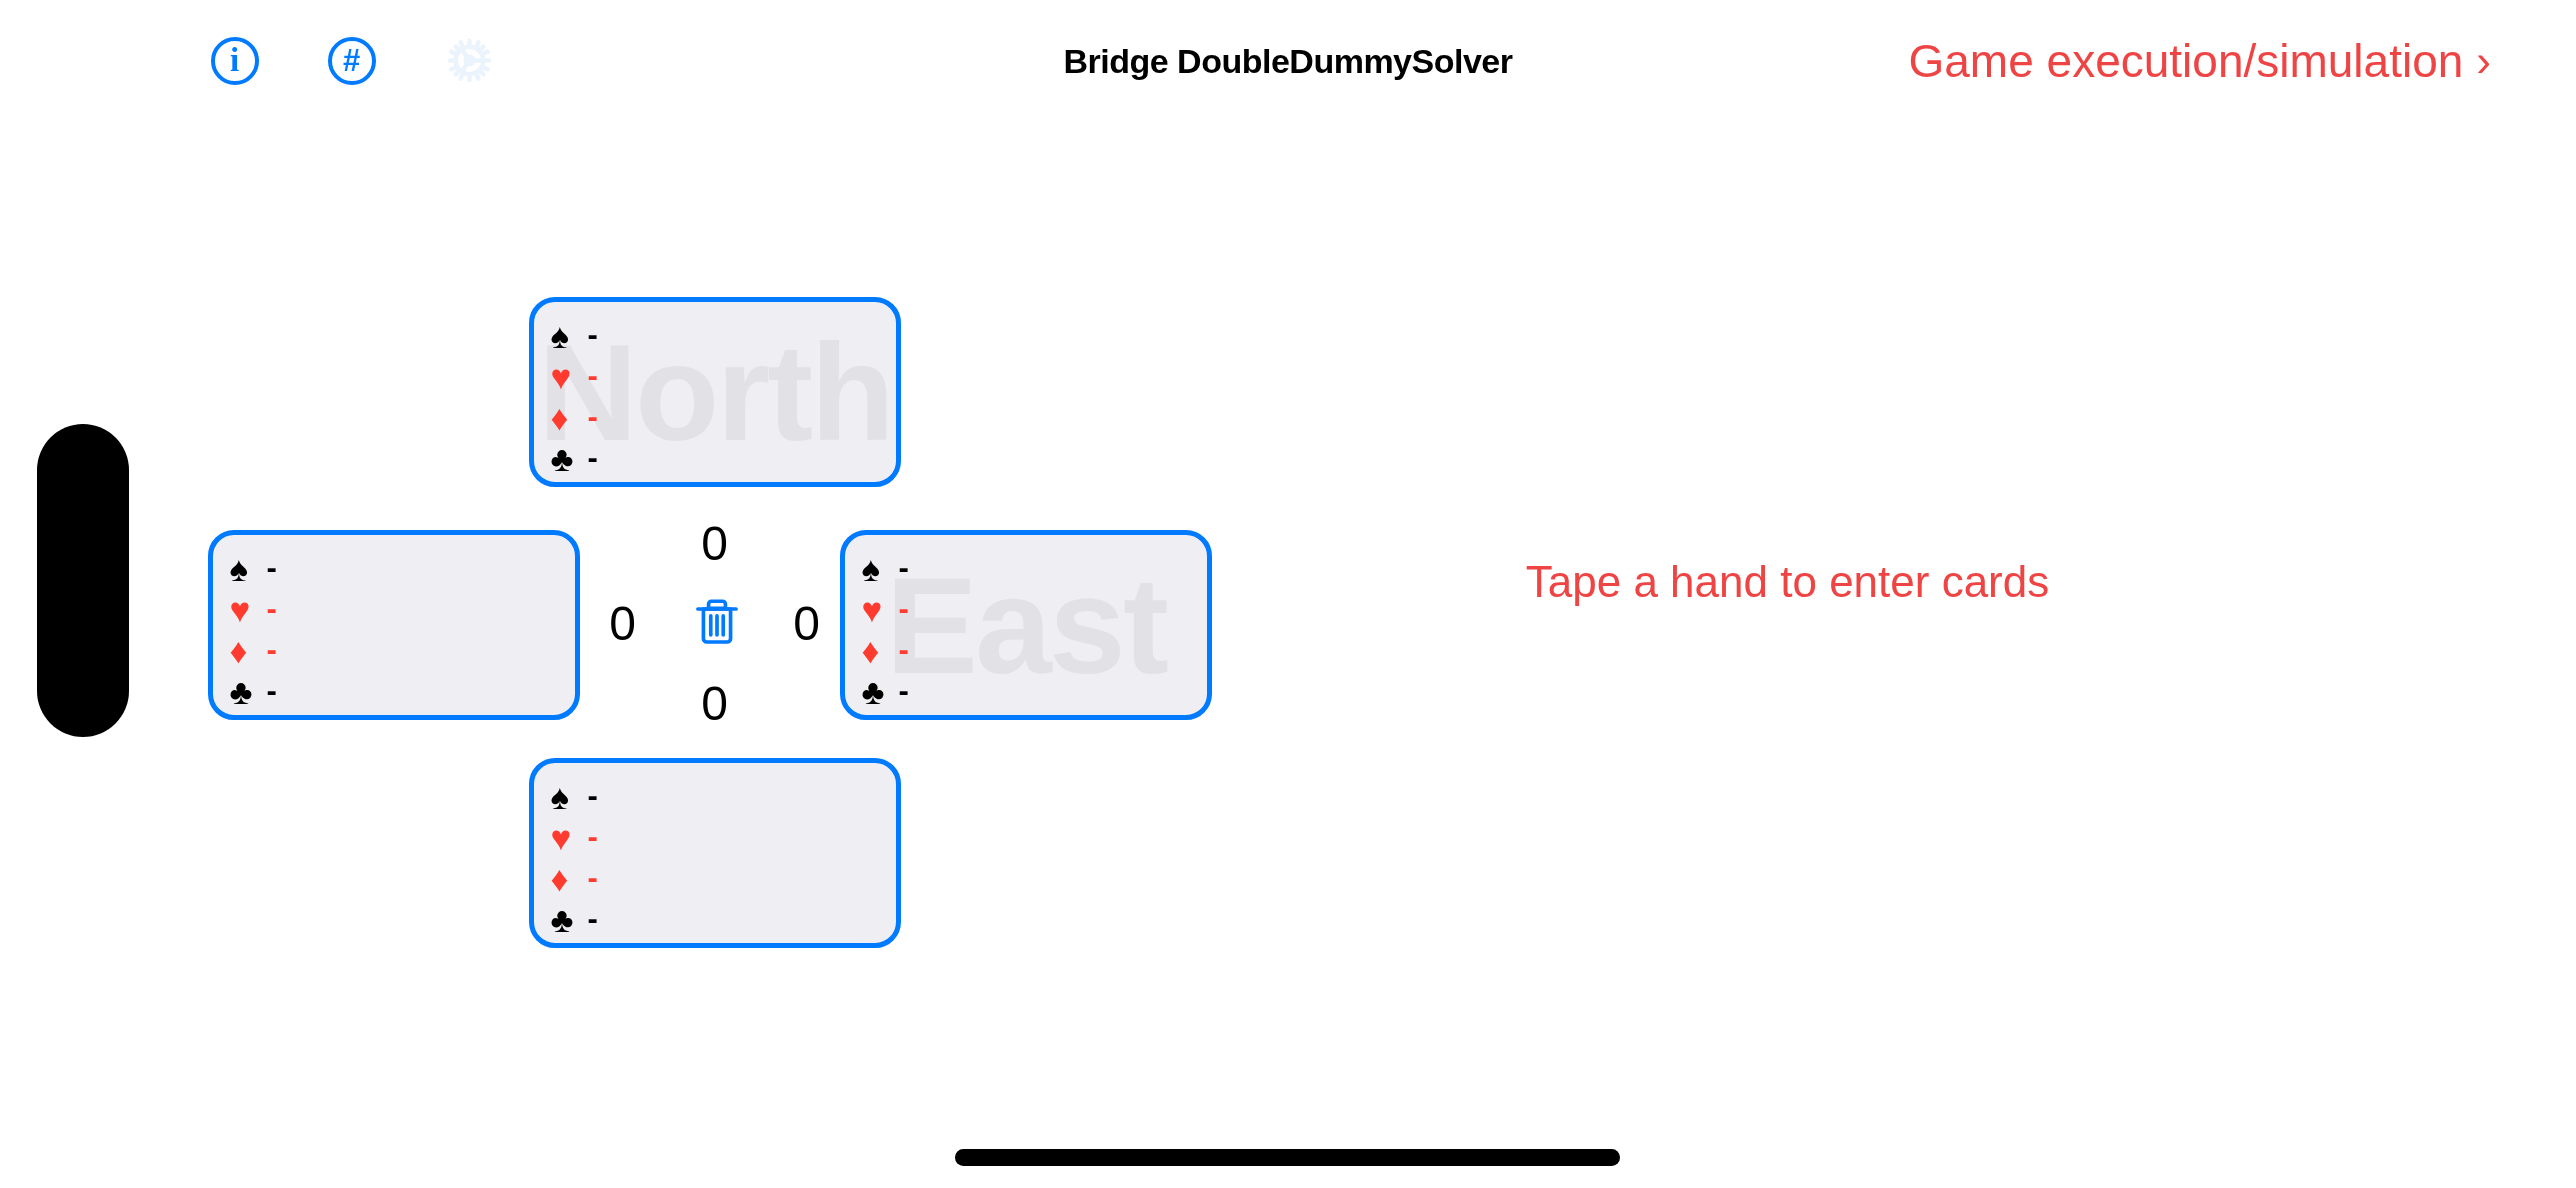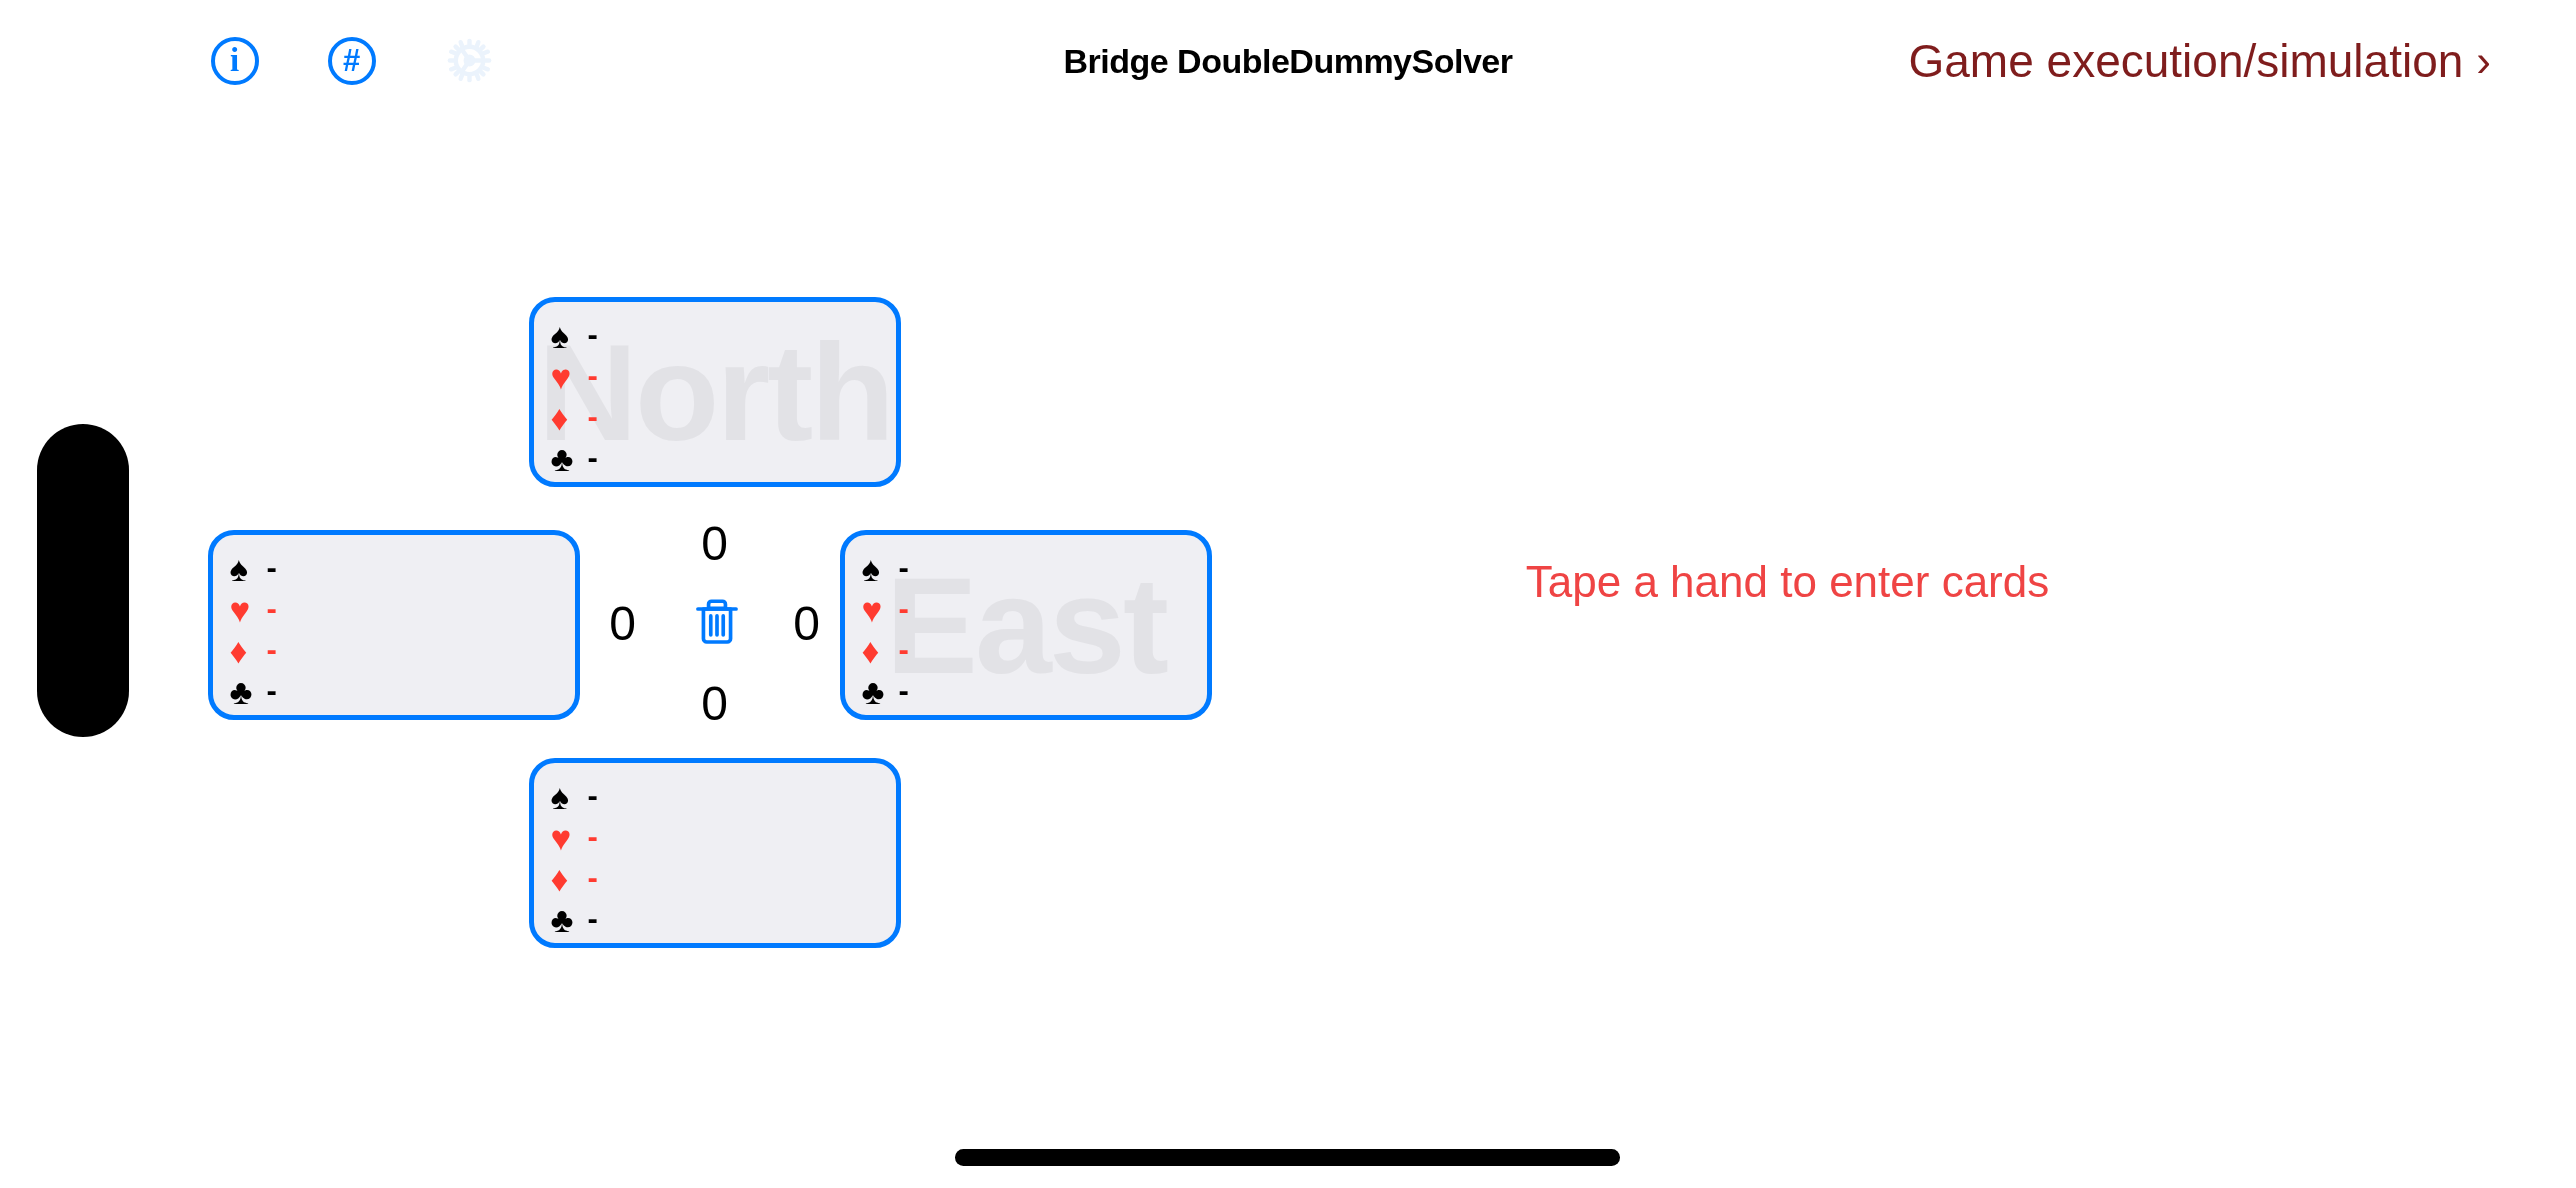--- a/index.html
+++ b/index.html
@@ -95,21 +95,21 @@
   }
 
   #nav-right {
     position: absolute;
     right: 85px;
     top: 31px;
     height: 59px;
     display: flex;
     align-items: center;
     gap: 13px;
-    color: #7f1d1d;
+    color: #ef4444;
     font-size: 46px;
     cursor: pointer;
   }
   #nav-right .chev {
     font-size: 44px;
     line-height: 1;
     font-weight: 300;
   }
 
   

